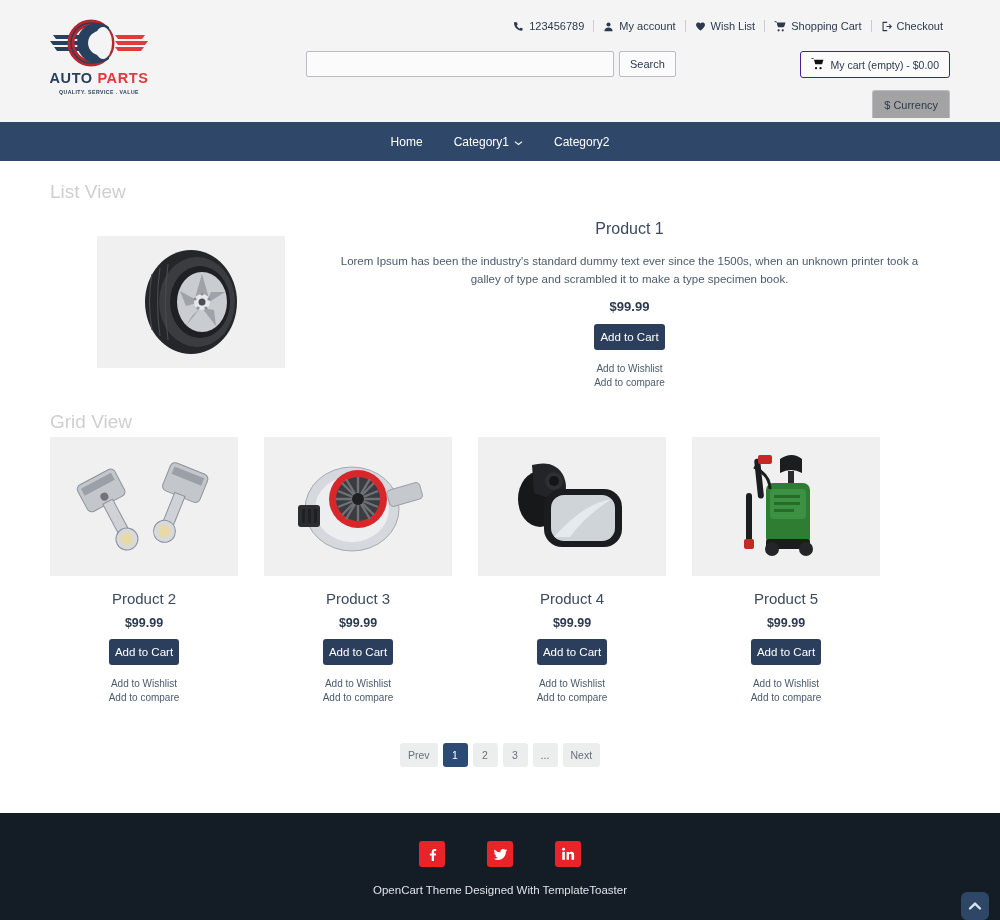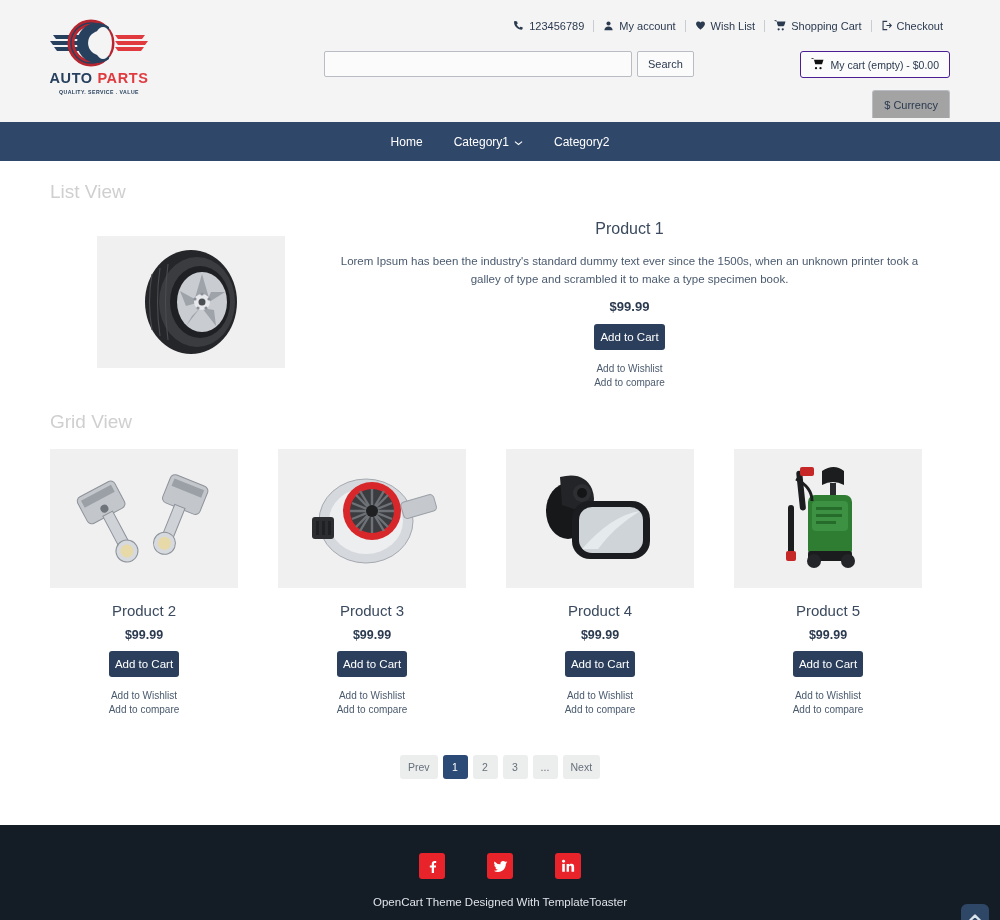--- a/index.html
+++ b/index.html
@@ -49,34 +49,34 @@
 
   .toplinks {
     position: absolute;
     right: 48px; top: 20px;
     display: flex;
     align-items: center;
     font-size: 11px;
     color: #2b3a4f;
   }
   .toplink {
-    display: flex; 
+    display: flex; align-items: center;
     gap: 5px;
     padding: 0 9px;
     white-space: nowrap;
     cursor: pointer;
     color: #2b3a4f;
     text-decoration: none;
   }
   .toplink + .toplink { border-left: 1px solid #c9ccd2; }
   .toplink svg { display: block; }
 
   .searchrow {
     position: absolute;
-    left: 324px; top: 51px;
+    left: 306px; top: 51px;
     display: flex;
     align-items: center;
     border-radius: 10px;
   }
   .search-input {
     width: 308px; height: 26px;
     border: 1px solid #b9bcc2;
     background: #fbfbfb;
     border-radius: 2px;
     outline: none;
@@ -210,22 +210,22 @@
     font-size: 10px;
     color: #4a5a6e;
     line-height: 1.45;
     text-decoration: none;
     cursor: pointer;
   }
 
   
   .grid {
     display: flex;
-    gap: 40px;
-    margin-top: 16px;
+    gap: 26px;
+    margin-top: 4px;
   }
   .grid-cell {
     width: 188px;
     text-align: center;
   }
   .grid-thumb {
     width: 188px; height: 139px;
     background: #f0f0f0;
     display: flex; align-items: center; justify-content: center;
   }

